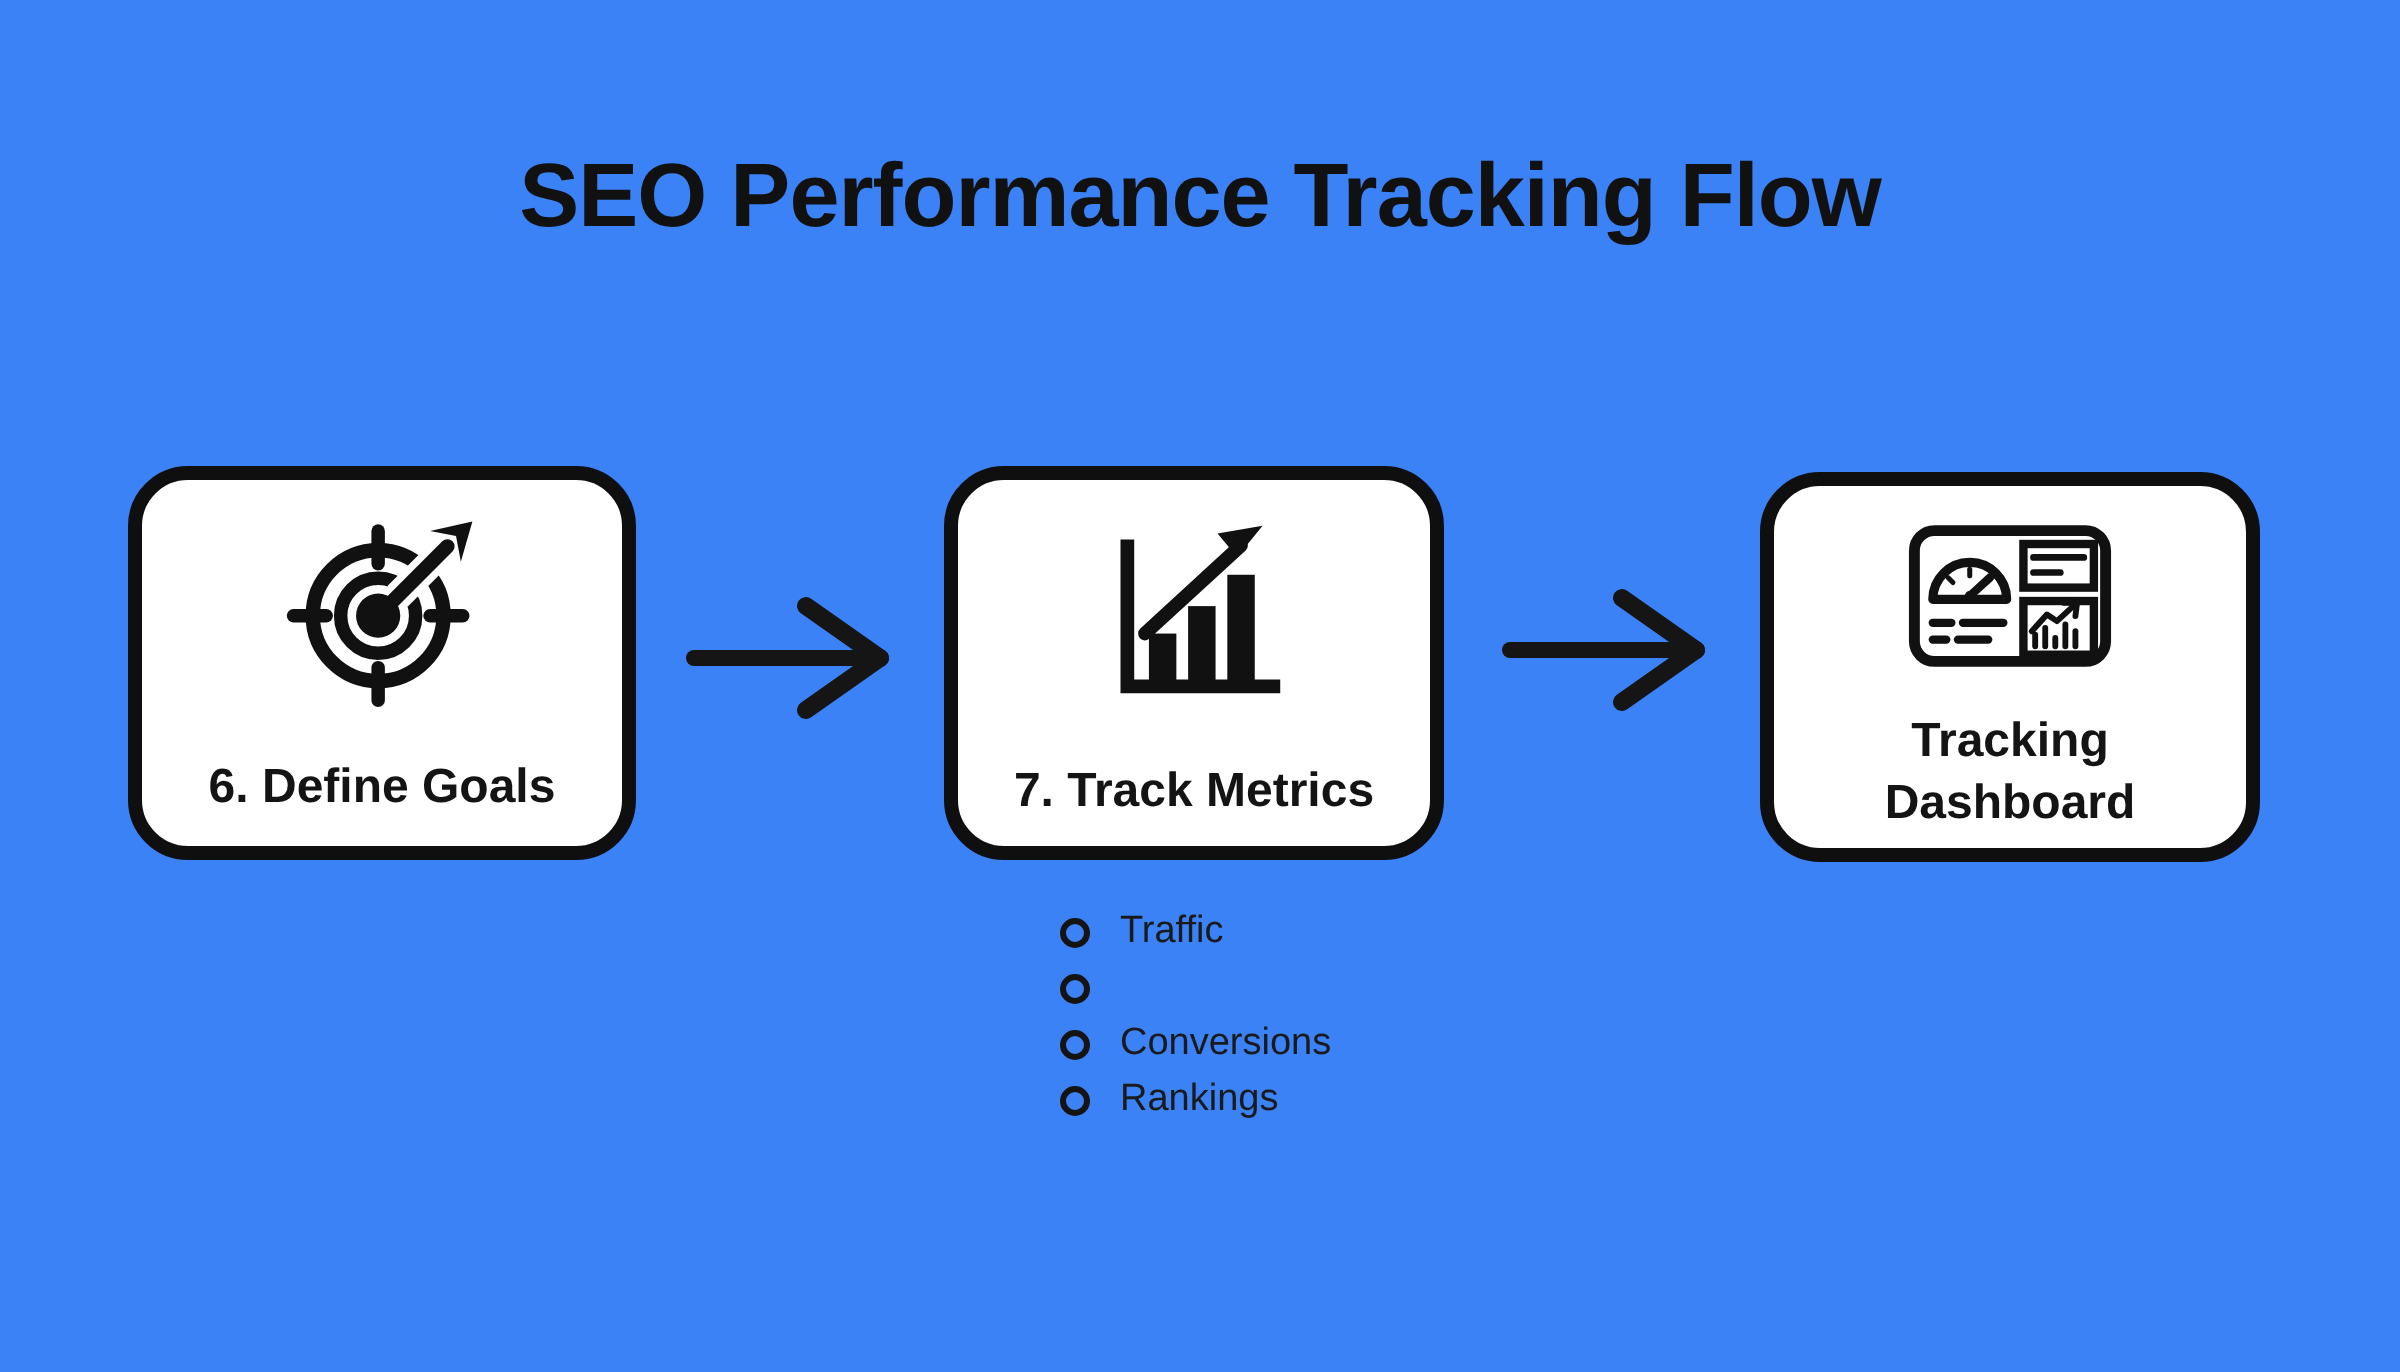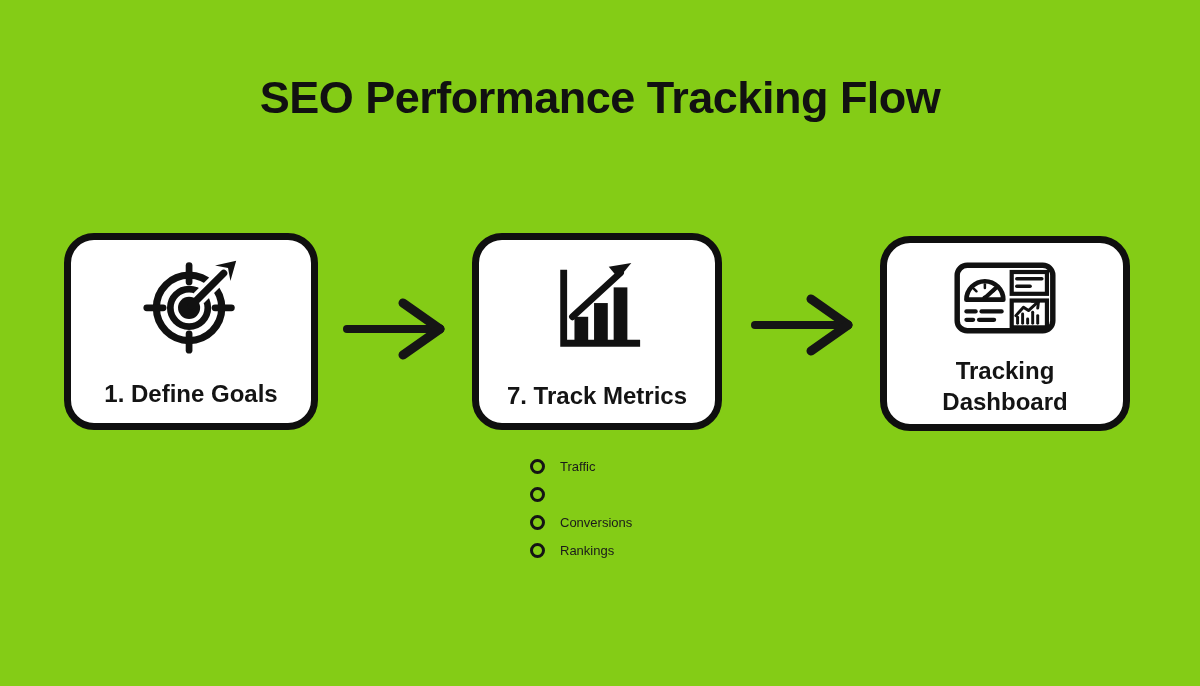--- a/index.html
+++ b/index.html
@@ -1,19 +1,19 @@
 <!DOCTYPE html>
 <html><head>
 <meta charset="utf-8">
 <style>
   html,body{margin:0;padding:0;}
   body{font-family:"Liberation Sans",sans-serif;background:#e9e9ea;}
   .canvas{
     position:relative;width:1200px;height:686px;overflow:hidden;
-    background:#84cc16;color:#111;
+    background:#3b82f6;color:#111;
   }
   .title{
     position:absolute;top:72px;left:0;width:100%;margin:0;
     text-align:center;font-size:45px;font-weight:700;letter-spacing:-0.5px;color:#111;
   }
   .flow-box{
     position:absolute;box-sizing:border-box;background:#fff;
     border:7px solid #0f0f0f;border-radius:30px;
   }
   .box-1{left:64px;top:233px;width:254px;height:197px;}
@@ -32,21 +32,21 @@
   .box-3 .box-label{top:112px;padding:0 40px;box-sizing:border-box;}
   .connector{position:absolute;}
   .connector-1{left:342px;top:298px;}
   .connector-2{left:750px;top:294px;}
   .metrics-list{position:absolute;left:530px;top:452px;}
   .metric-row{display:flex;align-items:center;height:28px;}
   .metric-bullet{
     flex:0 0 auto;width:15px;height:15px;box-sizing:border-box;
     border:3.5px solid #141414;border-radius:50%;margin-right:15px;background:transparent;
   }
-  .metric-label{font-size:13px;color:#1a1a1a;font-weight:400;}
+  .metric-label{font-size:19px;color:#1a1a1a;font-weight:400;}
   svg{display:block;}
 </style>
 </head>
 <body>
 
 <div class="canvas">
 
   <h1 class="title">SEO Performance Tracking Flow</h1>
 
   <div class="flow-box box-1">
@@ -61,21 +61,21 @@
           <line x1="50" y1="85" x2="50" y2="102"></line>
           <line x1="6" y1="58" x2="23" y2="58"></line>
           <line x1="77" y1="58" x2="94" y2="58"></line>
         </g>
         <line x1="60" y1="48" x2="92" y2="16" stroke="#ffffff" stroke-width="15"></line>
         <circle cx="50" cy="58" r="11.5" fill="#111"></circle>
         <line x1="52" y1="56" x2="86" y2="22" stroke="#111" stroke-width="7.5" stroke-linecap="round"></line>
         <polygon points="99,9 77,14 90.5,16.5 93,30" fill="#111"></polygon>
       </svg>
     </span>
-    <div class="box-label">1. Define Goals</div>
+    <div class="box-label">6. Define Goals</div>
   </div>
 
   <span class="connector connector-1">
     <svg width="106" height="62" viewBox="0 0 106 62">
       <g stroke="#151515" fill="none" stroke-linecap="round">
         <line x1="5" y1="31" x2="93" y2="31" stroke-width="8"></line>
         <line x1="98" y1="31" x2="61" y2="5" stroke-width="9"></line>
         <line x1="98" y1="31" x2="61" y2="57" stroke-width="9"></line>
       </g>
     </svg>

